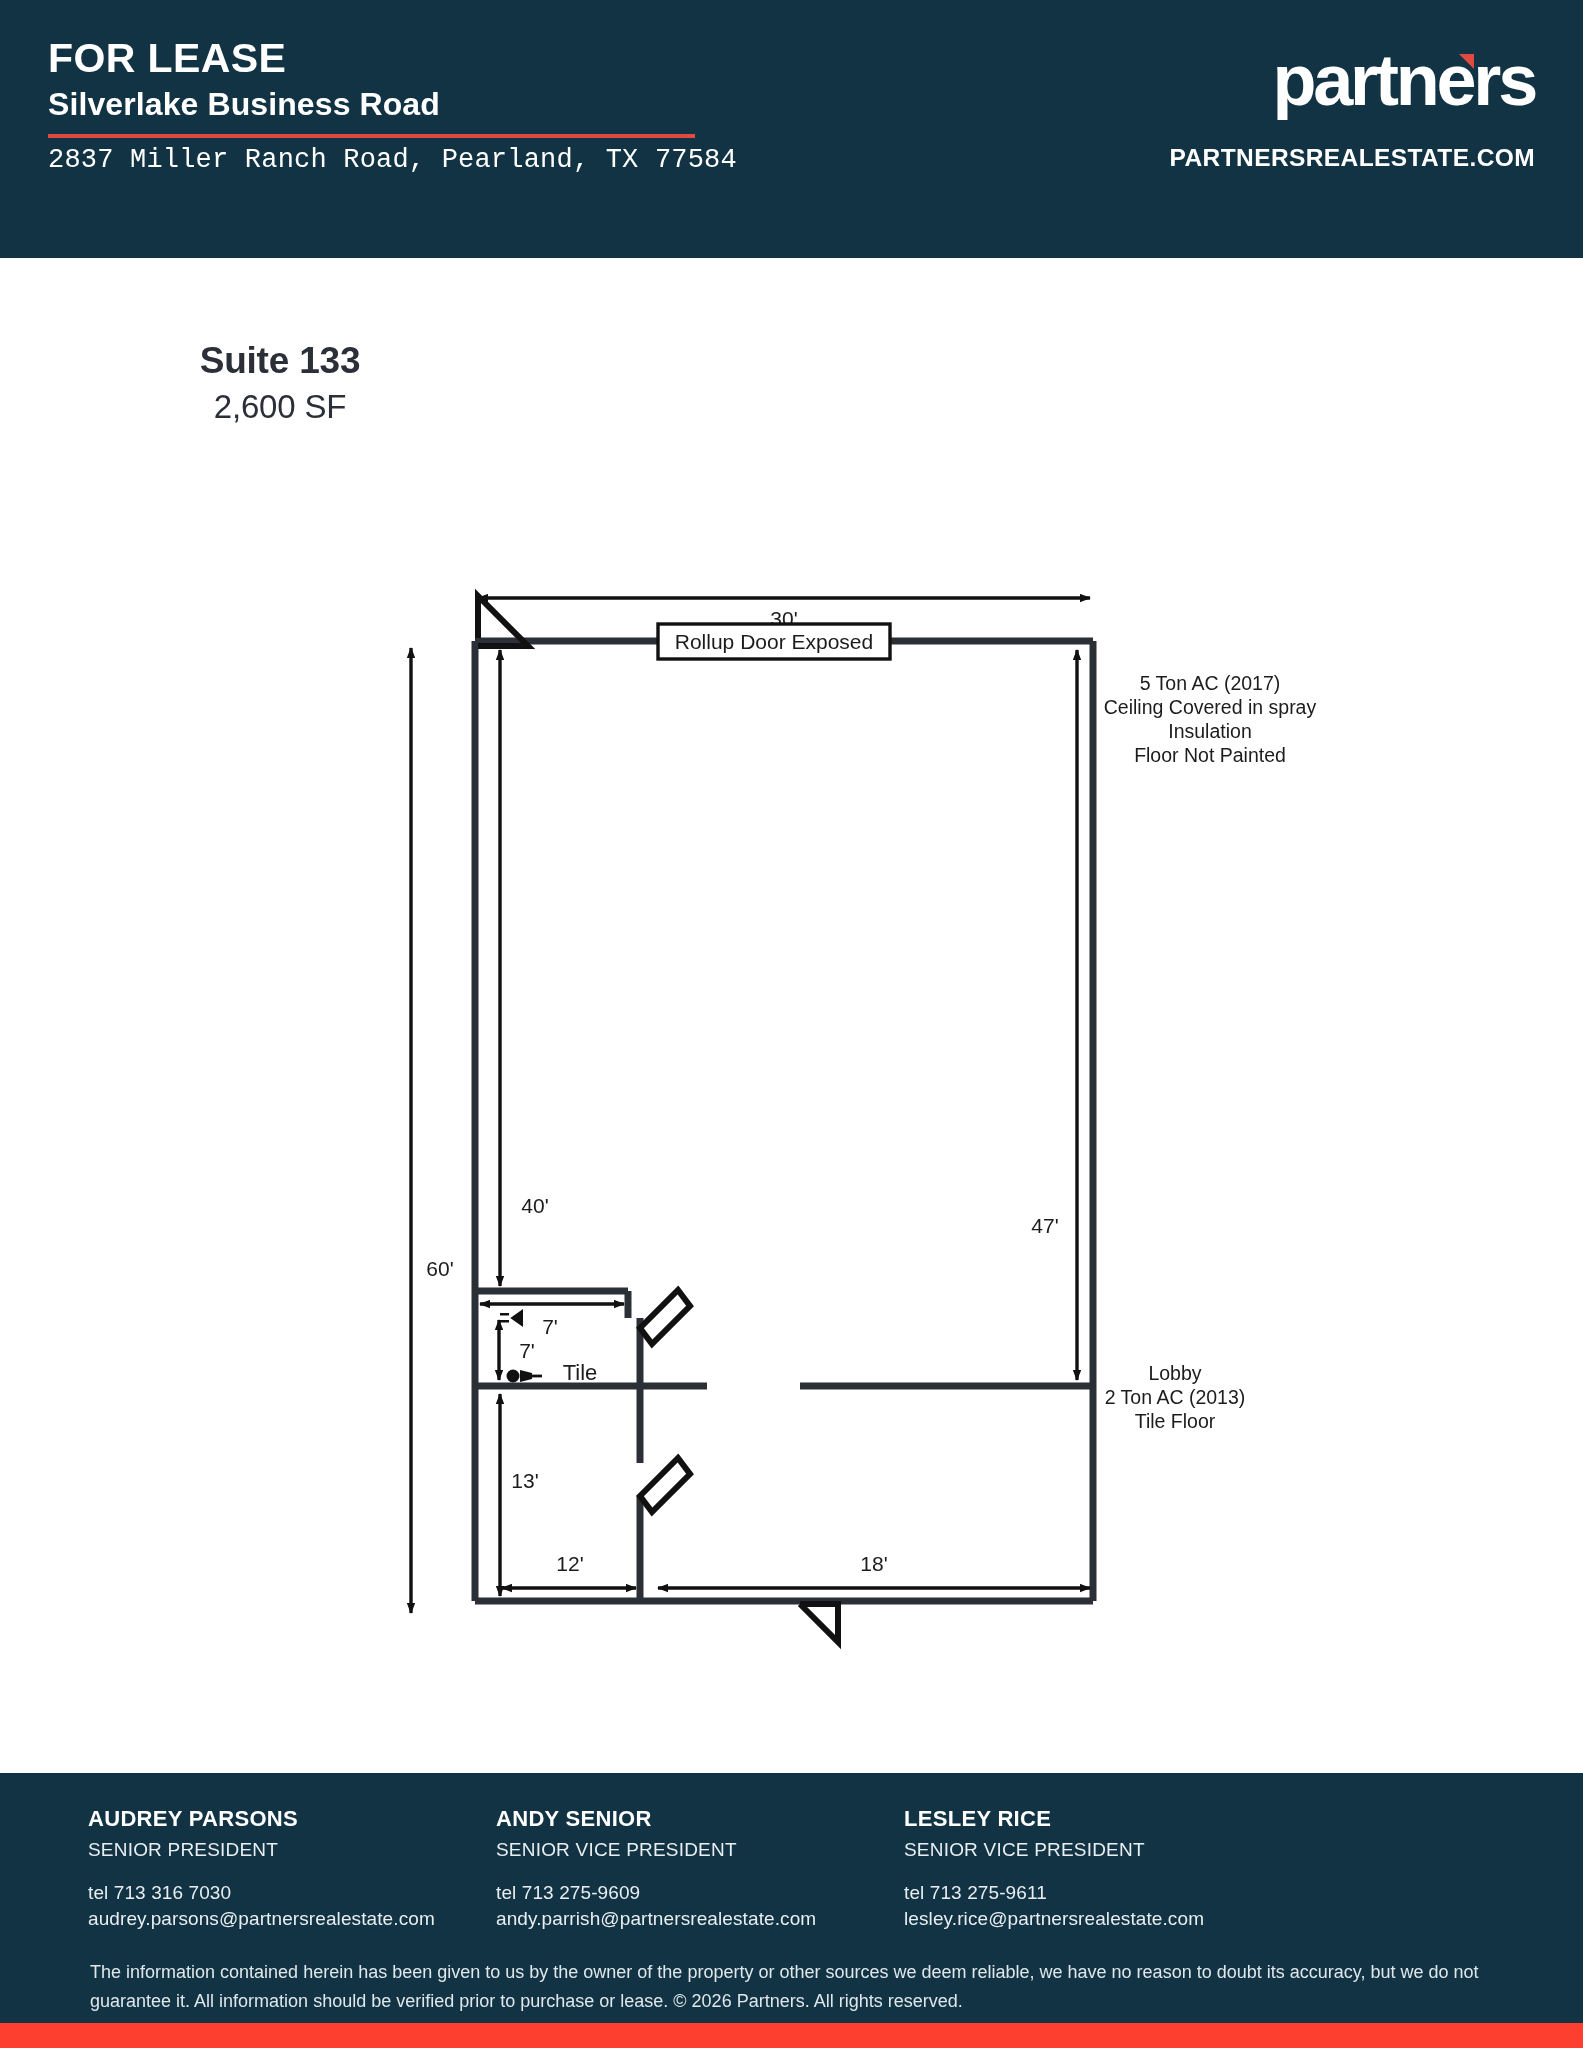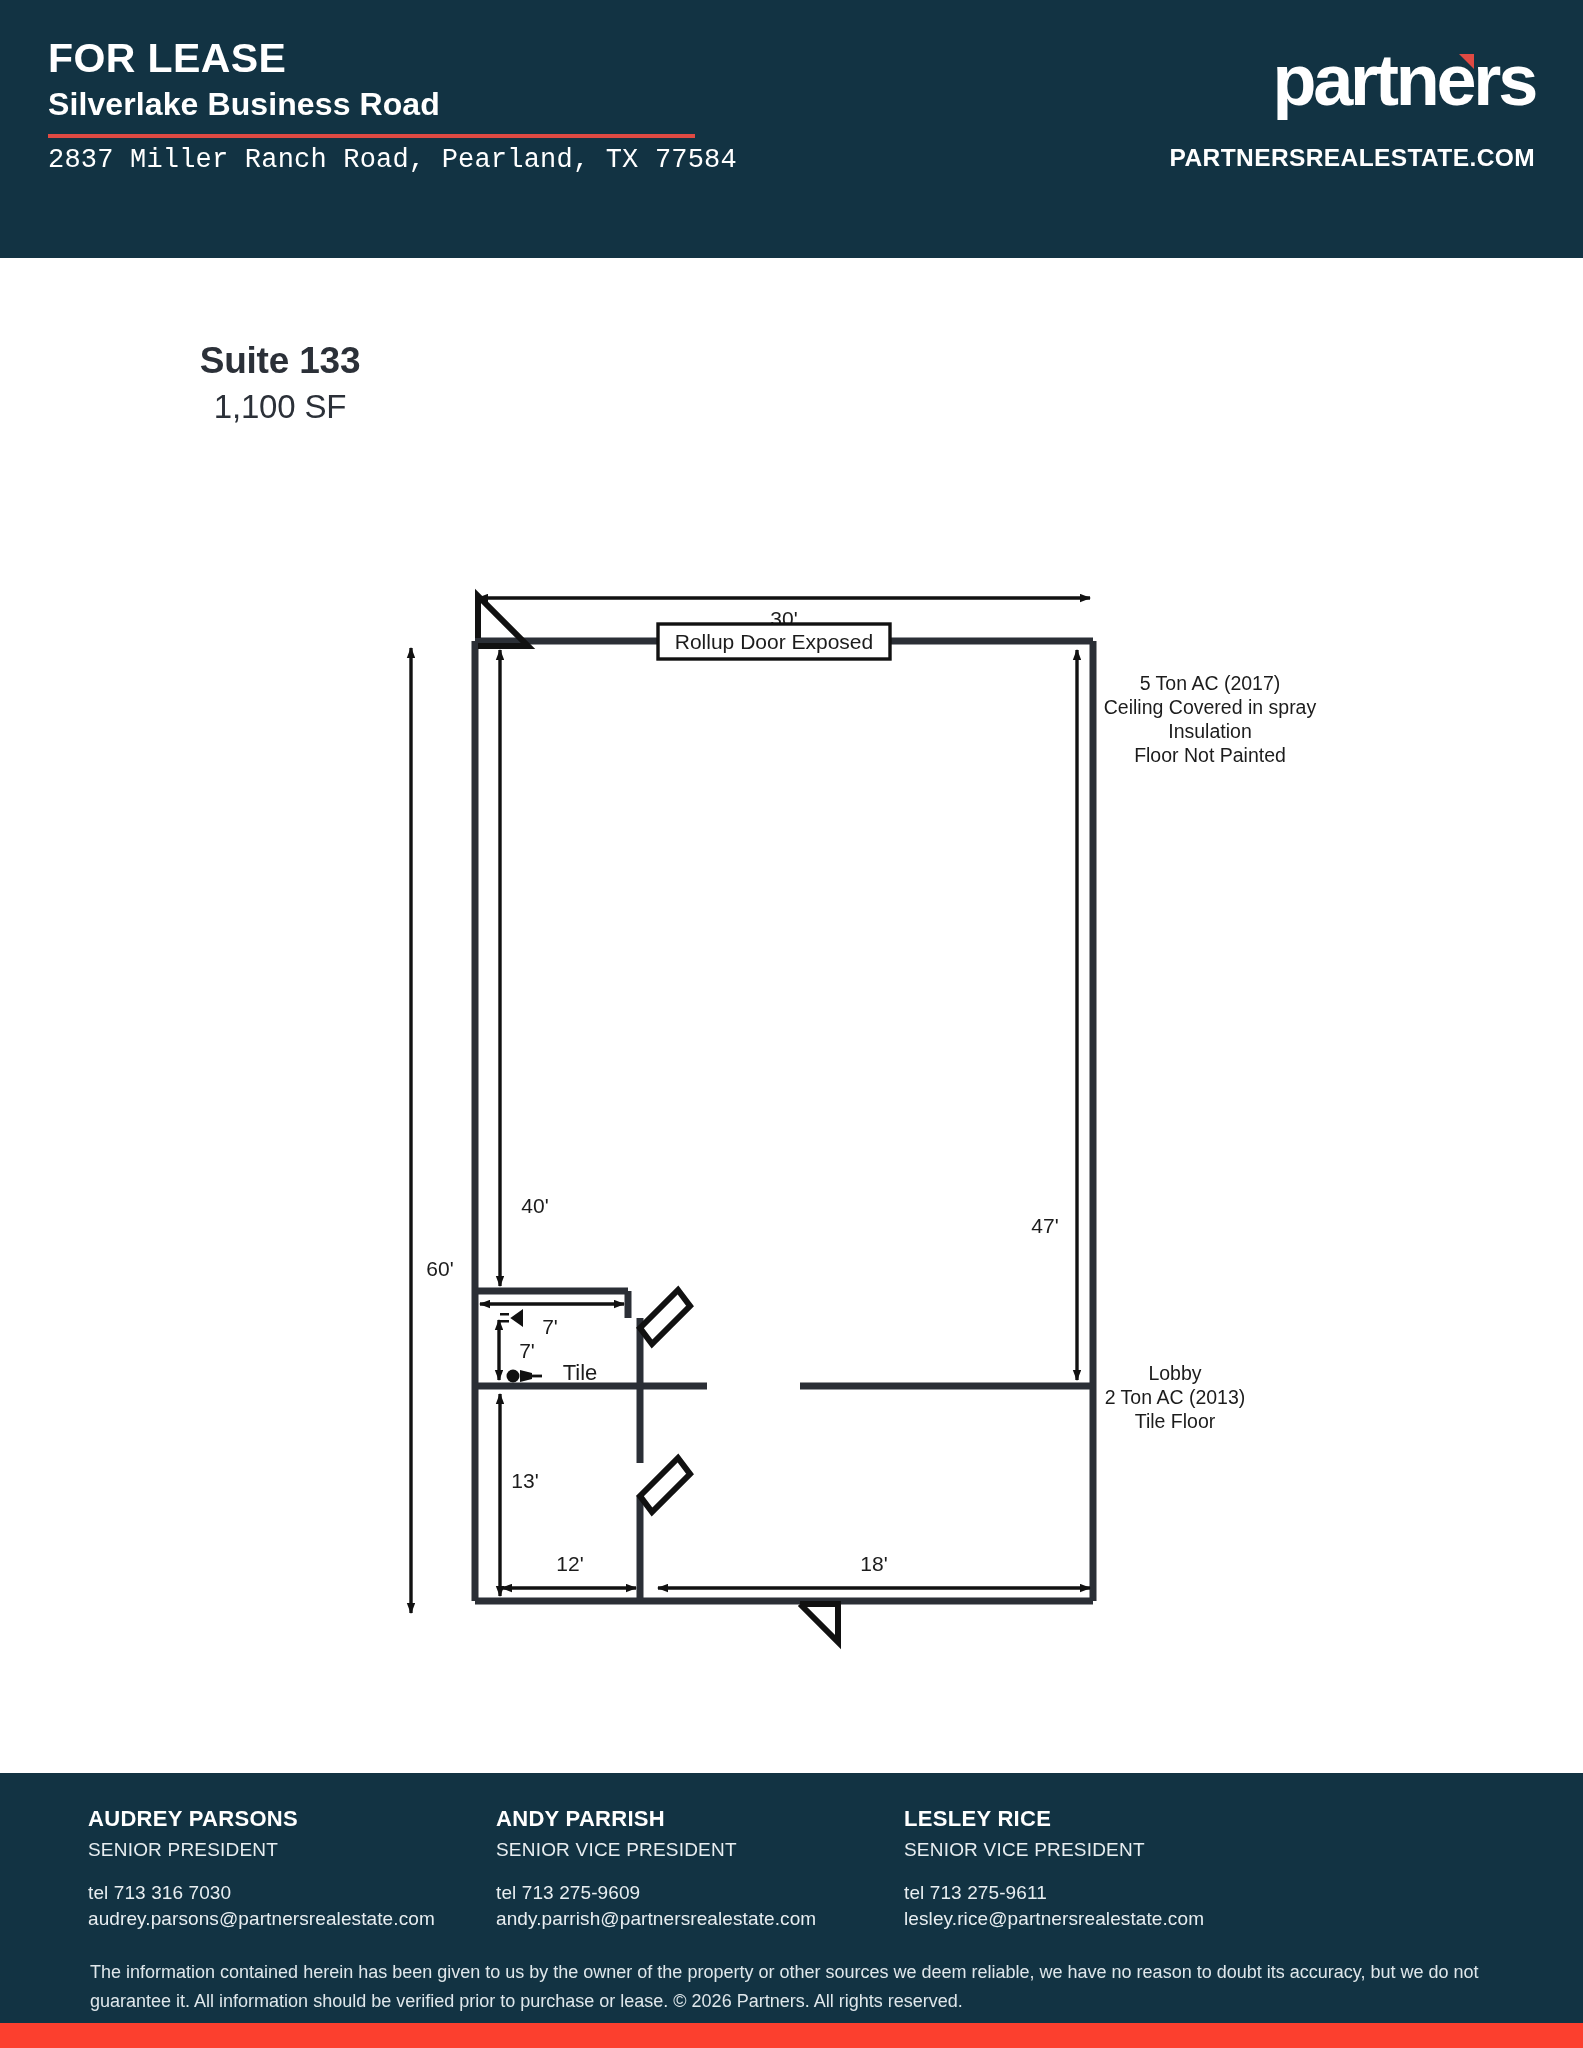--- a/index.html
+++ b/index.html
@@ -221,21 +221,21 @@
       <div class="logo-wrap">
         <span class="logo-word">partners</span>
         <span class="logo-accent"></span>
       </div>
       <div class="logo-url">PARTNERSREALESTATE.COM</div>
     </div>
   </div>
 
   <div class="suite-block">
     <div class="suite-name">Suite 133</div>
-    <div class="suite-sf">1,100 SF</div>
+    <div class="suite-sf">2,600 SF</div>
   </div>
 
   <div class="plan">
     <svg width="1583" height="1500" viewBox="0 0 1583 1500" xmlns="http://www.w3.org/2000/svg">
       <defs>
         <marker id="arrEnd" markerWidth="12" markerHeight="12" refX="10" refY="4.2" orient="auto" markerUnits="userSpaceOnUse">
           <path d="M0,0 L11,4.2 L0,8.4 z" fill="#111111"></path>
         </marker>
         <marker id="arrStart" markerWidth="12" markerHeight="12" refX="1" refY="4.2" orient="auto" markerUnits="userSpaceOnUse">
           <path d="M11,0 L0,4.2 L11,8.4 z" fill="#111111"></path>
@@ -363,21 +363,21 @@
     <div class="contacts">
 
       <div class="contact">
         <div class="c-name">AUDREY PARSONS</div>
         <div class="c-title">SENIOR PRESIDENT</div>
         <div class="c-tel">tel 713 316 7030</div>
         <div class="c-email">audrey.parsons@partnersrealestate.com</div>
       </div>
 
       <div class="contact">
-        <div class="c-name">ANDY PARRISH</div>
+        <div class="c-name">ANDY SENIOR</div>
         <div class="c-title">SENIOR VICE PRESIDENT</div>
         <div class="c-tel">tel 713 275-9609</div>
         <div class="c-email">andy.parrish@partnersrealestate.com</div>
       </div>
 
       <div class="contact">
         <div class="c-name">LESLEY RICE</div>
         <div class="c-title">SENIOR VICE PRESIDENT</div>
         <div class="c-tel">tel 713 275-9611</div>
         <div class="c-email">lesley.rice@partnersrealestate.com</div>

